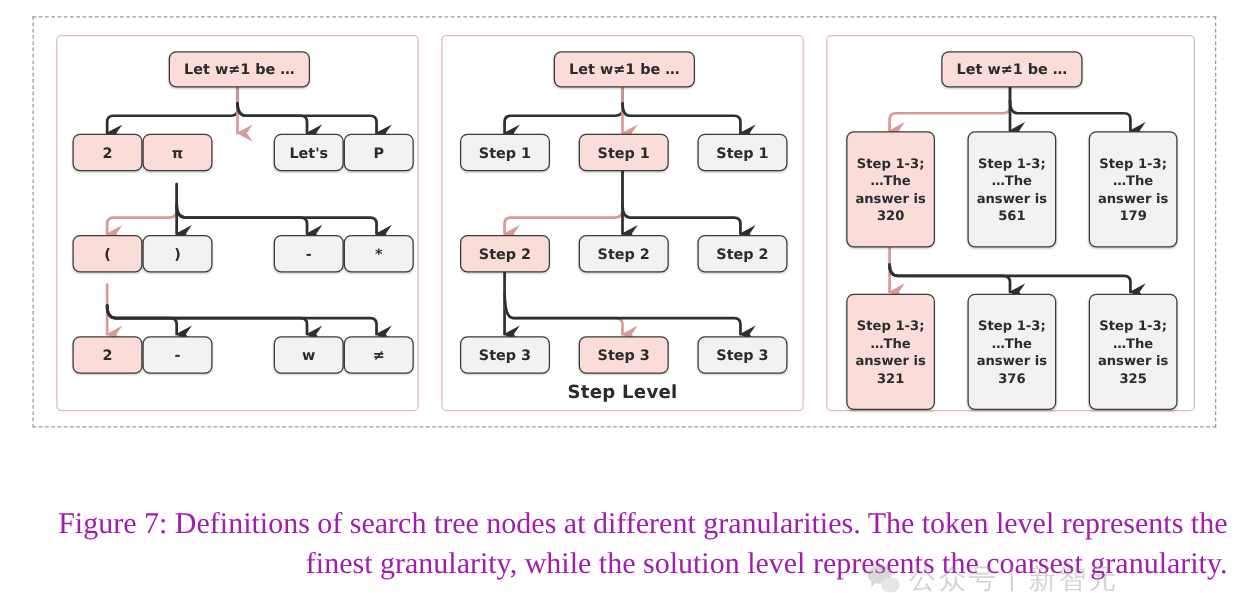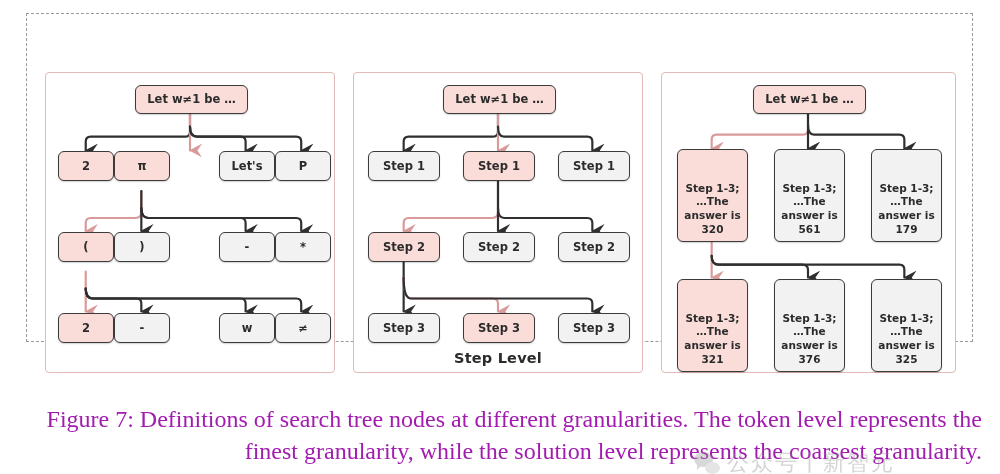--- a/index.html
+++ b/index.html
@@ -3,37 +3,37 @@
 <meta charset="utf-8">
 <style>
   html,body{margin:0;padding:0;background:#ffffff;}
   body{width:1000px;height:474px;position:relative;overflow:hidden;
        font-family:"DejaVu Sans", sans-serif;}
 
   #figure-wrap{position:absolute;left:26px;top:13px;width:947px;height:329px;
       border:1.5px dashed #9a9a9a;box-sizing:border-box;background:#fff;}
 
   .panel{position:absolute;top:14px;height:301px;box-sizing:border-box;
-      border:1.6px solid #e3b9b8;border-radius:4px;background:#ffffff;margin-top:44px;}
+      border:1.6px solid #e3b9b8;border-radius:4px;background:#ffffff;}
   #panel-token{left:18px;width:290px;}
   #panel-step{left:326px;width:290px;}
   #panel-solution{left:634px;width:295px;}
 
   .panel-label{position:absolute;left:0;right:0;bottom:6px;text-align:center;
       font-size:14.5px;font-weight:bold;color:#2b2b2b;letter-spacing:.2px;}
 
   .node{position:absolute;box-sizing:border-box;border:1.7px solid #3b3b3b;
       border-radius:6px;background:#f2f2f2;display:flex;align-items:center;
       justify-content:center;text-align:center;
       font-size:11.5px;font-weight:bold;color:#2b2b2b;line-height:1.25;
       box-shadow:0 1px 1.5px rgba(0,0,0,.18);}
   .node.pink{background:#fadcd9;}
   .node.root{font-size:11.5px;}
-  .node.sol{font-size:10.5px;padding:4px 1px;flex-direction:column;
-      justify-content:flex-end;line-height:1.32;}
+  .node.sol{font-size:10.5px;padding:19px 1px;flex-direction:column;
+      justify-content:space-between;line-height:1.32;}
 
   svg.edges{position:absolute;left:0;top:0;width:100%;height:100%;
       pointer-events:none;overflow:visible;}
 
   #caption{position:absolute;left:14px;top:404px;width:968px;
       font-family:"Liberation Serif", serif;font-size:24px;color:#a21caf;
       line-height:1.32;text-align:right;}
 
   #watermark{position:absolute;left:694px;top:418px;width:250px;height:34px;
       display:flex;align-items:center;gap:7px;opacity:.38;pointer-events:none;margin-top:28px;}

